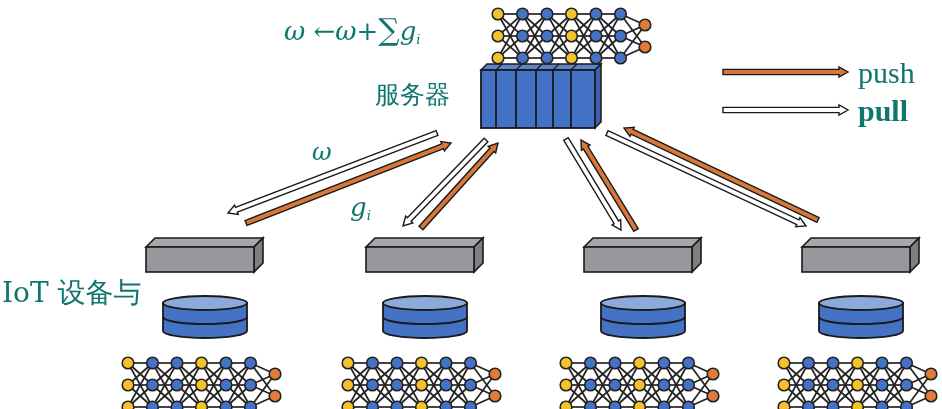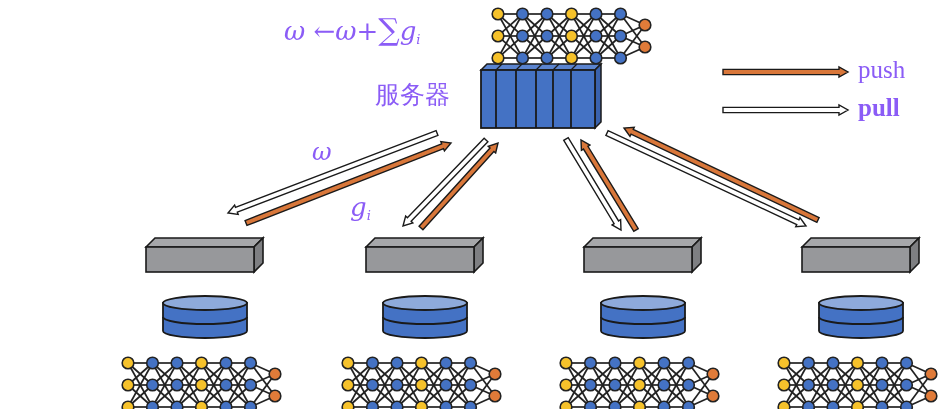--- a/index.html
+++ b/index.html
@@ -1,25 +1,25 @@
 <!DOCTYPE html>
 <html><head>
 <meta charset="utf-8">
 <style>
   html, body { margin: 0; padding: 0; background: #ffffff; }
   body { width: 942px; height: 409px; position: relative; overflow: hidden; font-family: "DejaVu Serif", serif; }
   svg { position: absolute; left: 0; top: 0; }
-  .lbl { position: absolute; color: #8b5cf6; white-space: nowrap; }
+  .lbl { position: absolute; color: #0f766e; white-space: nowrap; }
   .math { font-family: "DejaVu Serif", serif; font-style: italic; }
   #formula { left: 284px; top: 12px; font-size: 26px; letter-spacing: 0px; }
   #server-label { left: 375px; top: 78px; font-size: 25px; font-family: "DejaVu Sans", sans-serif; font-weight: normal; }
   #iot-label { left: 2px; top: 276px; font-size: 28px; line-height: 34px; text-align: center; font-family: "DejaVu Serif", serif; }
   #omega-label { left: 312px; top: 138px; font-size: 24px; }
   #gi-label { left: 350px; top: 192px; font-size: 26px; }
-  .legend-text { font-size: 25px; font-family: "Liberation Serif", serif; }
+  .legend-text { font-size: 30px; font-family: "Liberation Serif", serif; }
   #legend-push-text { left: 858px; top: 56px; }
   #legend-pull-text { left: 858px; top: 94px; font-weight: bold; }
   .sub { font-size: 13px; vertical-align: -4px; }
   .sigma { font-style: normal; font-size: 30px; }
 </style>
 </head>
 <body>
 
 <svg id="diagram" width="942" height="409" viewBox="0 0 942 409">
     <g>
@@ -485,19 +485,20 @@
   </svg>
 
 <div class="lbl math" id="formula">
   <span>ω</span>
   <span style="font-style:normal">←</span><span>ω</span><span style="font-style:normal">+</span><span class="sigma">∑</span><span>g</span><span class="sub">i</span>
 </div>
 
 <div class="lbl" id="server-label">服务器</div>
 
 <div class="lbl" id="iot-label">
+  <div>IoT 设备与</div>
 </div>
 
 <div class="lbl math" id="omega-label">ω</div>
 <div class="lbl math" id="gi-label"><span>g</span><span class="sub">i</span></div>
 
 <div class="lbl legend-text" id="legend-push-text">push</div>
 <div class="lbl legend-text" id="legend-pull-text">pull</div>
 
 </body></html>

